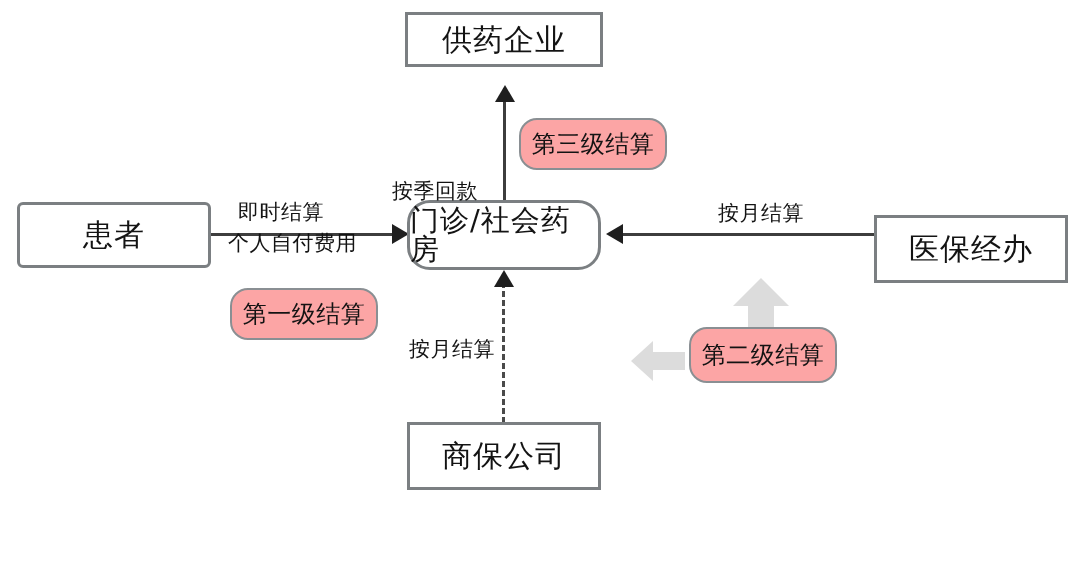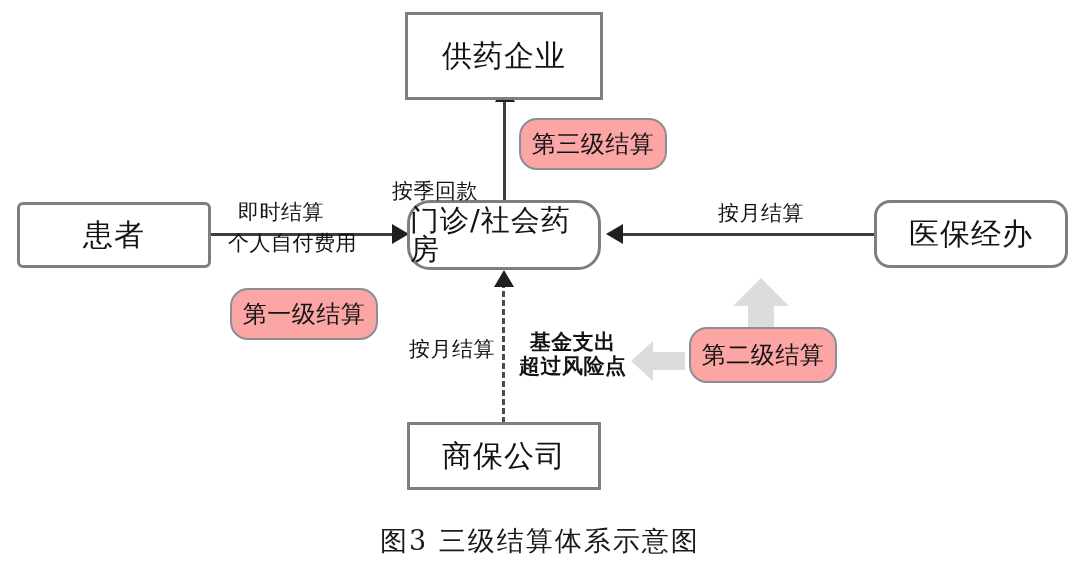--- a/index.html
+++ b/index.html
@@ -28,24 +28,24 @@
     border: 3px solid #7b7f82;
     display: flex;
     align-items: center;
     justify-content: center;
     font-size: 30px;
     line-height: 1;
     letter-spacing: 1px;
     color: #131313;
     font-family: "DejaVu Sans", "Liberation Sans", sans-serif;
   }
-  .node-supplier { left: 405px; top: 12px;  width: 198px; height: 88px; }
+  .node-supplier { left: 405px; top: 12px;  width: 198px; height: 55px; }
   .node-clinic   { left: 407px; top: 200px; width: 194px; height: 70px; font-size: 29px; border-radius: 23px; }
   .node-patient  { left: 17px;  top: 202px; width: 194px; height: 66px; border-radius: 6px; }
-  .node-insurer  { left: 874px; top: 200px; width: 194px; height: 68px; border-radius: 16px; }
+  .node-insurer  { left: 874px; top: 215px; width: 194px; height: 68px; }
   .node-commins  { left: 407px; top: 422px; width: 194px; height: 68px; }
 
   
   .badge {
     position: absolute;
     box-sizing: border-box;
     background: #fca5a5;
     border: 2px solid #8a8f93;
     border-radius: 18px;
     display: flex;
@@ -184,20 +184,15 @@
 
   <div class="badge badge-3">第三级结算</div>
   <div class="badge badge-1">第一级结算</div>
   <div class="badge badge-2">第二级结算</div>
 
   <div class="elabel lbl-quarter">按季回款</div>
   <div class="elabel lbl-instant">即时结算</div>
   <div class="elabel lbl-selfpay">个人自付费用</div>
   <div class="elabel lbl-monthly-r">按月结算</div>
   <div class="elabel lbl-monthly-b">按月结算</div>
-  <div class="elabel bold lbl-overrisk">
-    <div>基金支出</div>
-    <div>超过风险点</div>
-  </div>
 
-  <div class="caption">图3  三级结算体系示意图</div>
 
 </div>
 
 </body></html>

